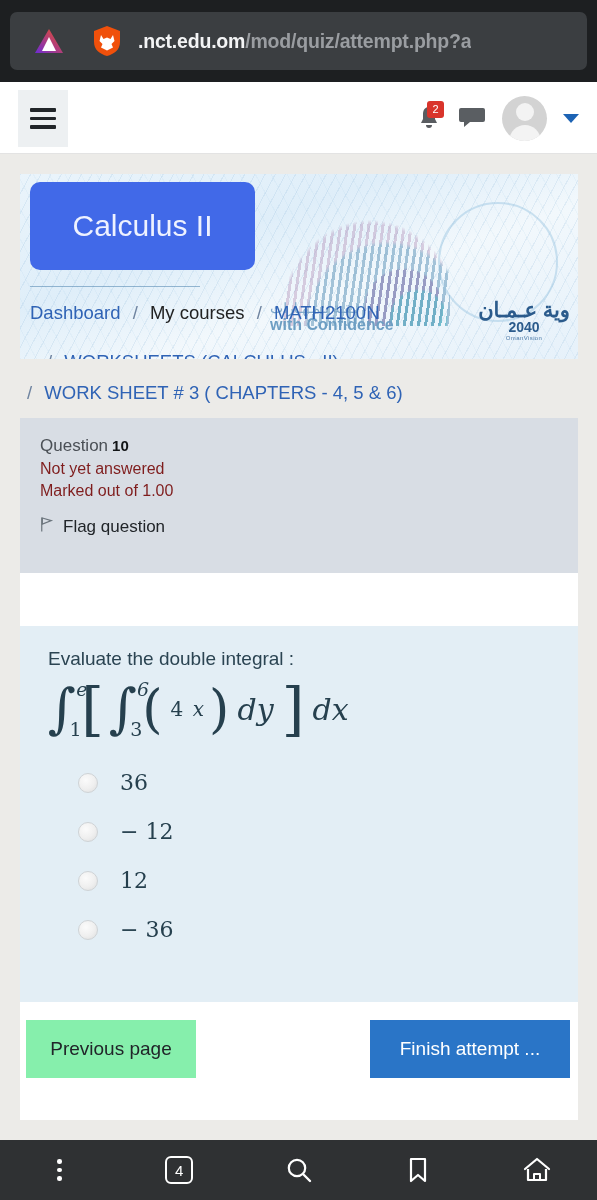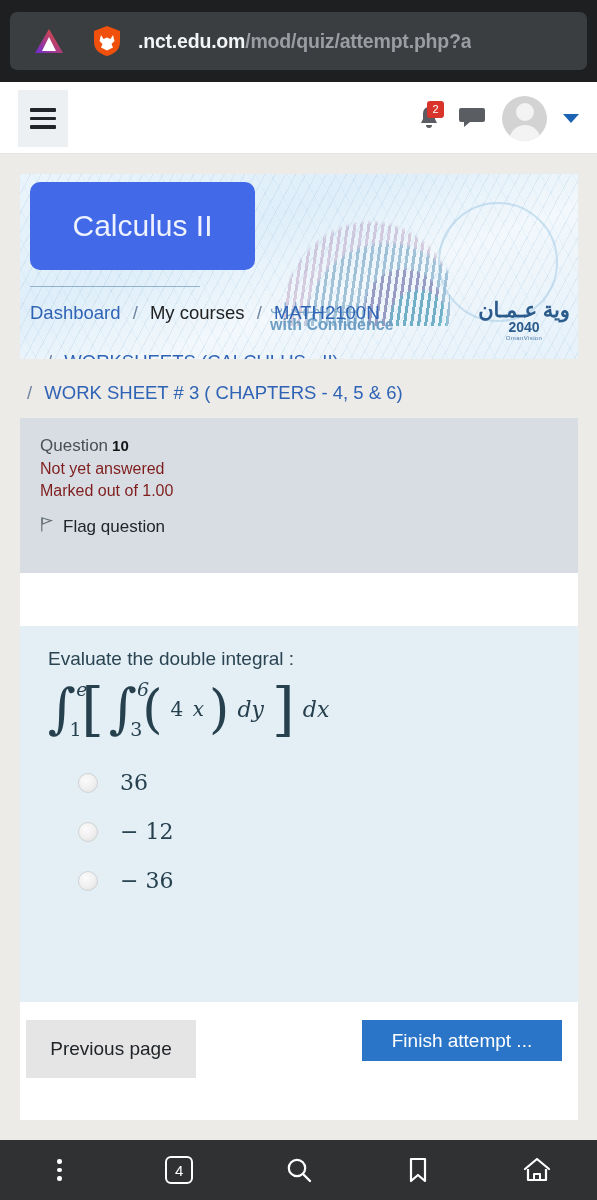--- a/index.html
+++ b/index.html
@@ -123,41 +123,41 @@
   .formula { margin-top: 10px; font-family: "DejaVu Serif", serif; color: #26404e; height: 64px; position: relative; }
   .f-int { position: relative; display: inline-block; vertical-align: middle; }
   .f-int .sym { font-size: 54px; font-style: italic; line-height: 1; font-family: "DejaVu Serif", serif; }
   .f-int .up { position: absolute; top: -4px; left: 100%; font-size: 19px; font-style: italic; }
   .f-int .lo { position: absolute; bottom: -4px; left: 76%; font-size: 19px; }
   .brk { font-size: 58px; line-height: 1; vertical-align: middle; font-family: "DejaVu Serif", serif; }
   .paren { font-size: 52px; line-height: 1; vertical-align: middle; font-family: "DejaVu Serif", serif; }
   .frac { display: inline-block; vertical-align: middle; text-align: center; font-style: italic; font-size: 20px; line-height: 1.05; }
   .frac .num { font-style: normal; padding: 0 3px; }
   .frac .bar { border-top: 1.6px solid #26404e; margin: 2px 0; }
-  .diff { font-size: 22px; font-style: italic; vertical-align: middle; margin: 0 3px; }
+  .diff { font-size: 30px; font-style: italic; vertical-align: middle; margin: 0 3px; }
 
   .opts { margin-top: 14px; }
   .opt { display: flex; align-items: center; height: 49px; }
   .radio {
     width: 20px; height: 20px; border-radius: 50%;
     background: radial-gradient(circle at 38% 34%, #fbfbfb 0%, #efefef 55%, #dcdcdc 100%);
     border: 1px solid #cfd3d6; flex: none; margin-left: 30px;
   }
   .opt-label { font-family: "DejaVu Serif", serif; font-size: 22px; color: #26404e; margin-left: 22px; }
 
   
   .navbtns { position: absolute; left: 20px; top: 848px; width: 558px; height: 118px; background: #fff; }
   .btn-prev {
     position: absolute; left: 6px; top: 18px; min-width: 170px; height: 58px;
-    background: #e5e5e5; color: #212529; font-size: 19px;
+    background: #86efac; color: #212529; font-size: 19px;
     border: none; display:flex; align-items:center; justify-content:center; padding: 0 20px;
     font-family: "Liberation Sans", sans-serif;
   }
   .btn-finish {
-    position: absolute; right: 16px; top: 18px; min-width: 200px; height: 41px;
+    position: absolute; right: 8px; top: 18px; min-width: 200px; height: 58px;
     background: #2a75c7; color: #fff; font-size: 19px;
     border: none; display:flex; align-items:center; justify-content:center; padding: 0 20px;
     font-family: "Liberation Sans", sans-serif;
   }
 
   
   .browser-bottom {
     position: absolute; left: 0; top: 1140px; width: 597px; height: 60px;
     background: #2f3133; display: flex; align-items: center;
   }
@@ -311,20 +311,24 @@
         <div class="opt">
           <span class="radio"></span>
           <span class="opt-label">36</span>
         </div>
         <div class="opt">
           <span class="radio"></span>
           <span class="opt-label">− 12</span>
         </div>
         <div class="opt">
           <span class="radio"></span>
+          <span class="opt-label">12</span>
+        </div>
+        <div class="opt">
+          <span class="radio"></span>
           <span class="opt-label">− 36</span>
         </div>
       </div>
     </div>
 
     <div class="navbtns">
       <button class="btn-prev">Previous page</button>
       <button class="btn-finish">Finish attempt ...</button>
     </div>
   </div>

